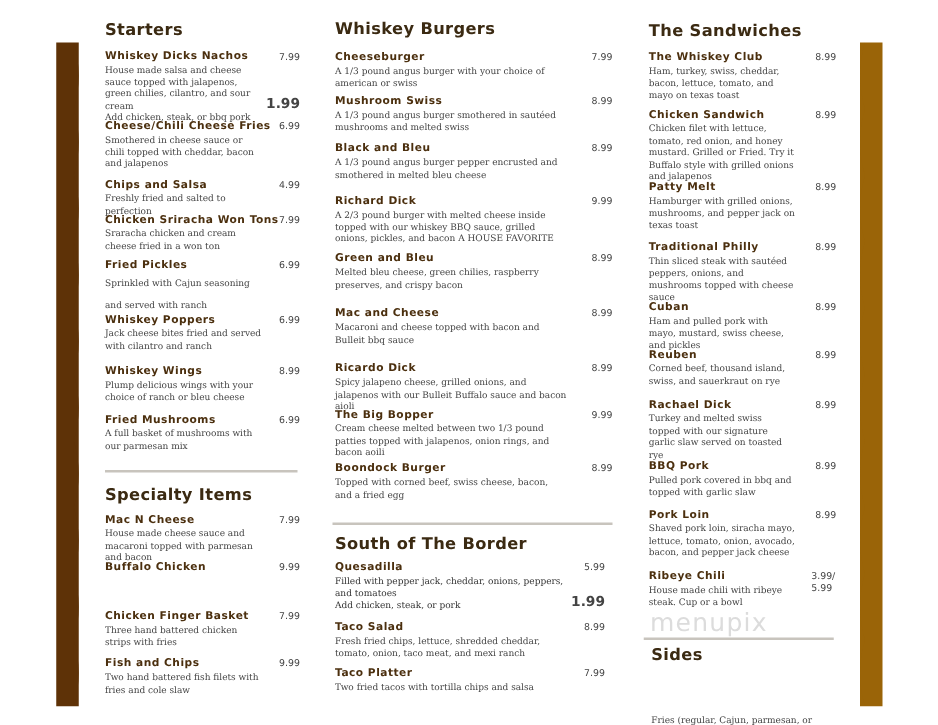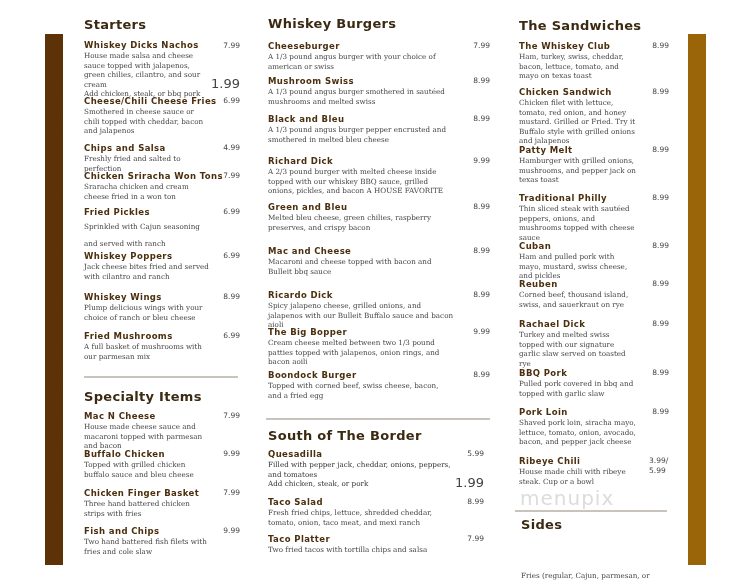--- a/index.html
+++ b/index.html
@@ -35,21 +35,21 @@
     display:block; padding-right:18px;
   }
   .col-left .item-desc { width:126px; }
   .col-mid .item-desc { width:186px; }
   .col-right .item-desc { width:118px; }
   .price {
     position:absolute; top:0; right:0;
     font-family:"DejaVu Sans", sans-serif; font-size:7.5px; color:#444;
     text-align:left; line-height:9.6px;
   }
-  .addon { position:absolute; right:0; font-family:"DejaVu Sans", sans-serif; font-size:13px; color:#444; }
+  .addon { position:absolute; right:0; font-family:"DejaVu Sans", sans-serif; font-size:11px; color:#444;font-weight:bold; }
   .divider { position:absolute; height:1.5px; background:#c8c4bd; }
   .watermark {
     position:absolute; left:520px; top:486px;
     font-family:"DejaVu Sans", sans-serif; font-size:20px; color:#dcdcdc;
     letter-spacing:1px; font-weight:normal;
   }
 </style>
 </head>
 <body>
 
@@ -113,21 +113,20 @@
   <div class="divider" style="top:376px; left:0; width:154px;"></div>
 
   <div class="sec-title" style="top:389px">Specialty Items</div>
   <div class="item" style="top:411px">
     <span class="item-name">Mac N Cheese</span>
     <span class="item-desc">House made cheese sauce and macaroni topped with parmesan and bacon</span>
     <span class="price">7.99</span>
   </div>
   <div class="item" style="top:449px">
     <span class="item-name">Buffalo Chicken</span>
-    <span class="item-desc">Topped with grilled chicken buffalo sauce and bleu cheese</span>
     <span class="price">9.99</span>
   </div>
   <div class="item" style="top:488px">
     <span class="item-name">Chicken Finger Basket</span>
     <span class="item-desc">Three hand battered chicken strips with fries</span>
     <span class="price">7.99</span>
   </div>
   <div class="item" style="top:526px">
     <span class="item-name">Fish and Chips</span>
     <span class="item-desc">Two hand battered fish filets with fries and cole slaw</span>

